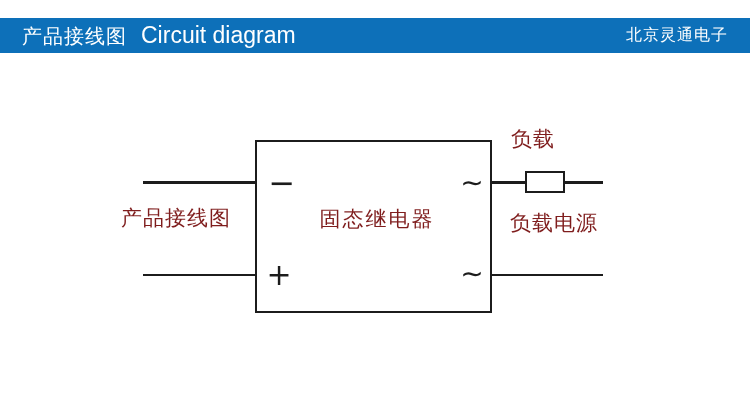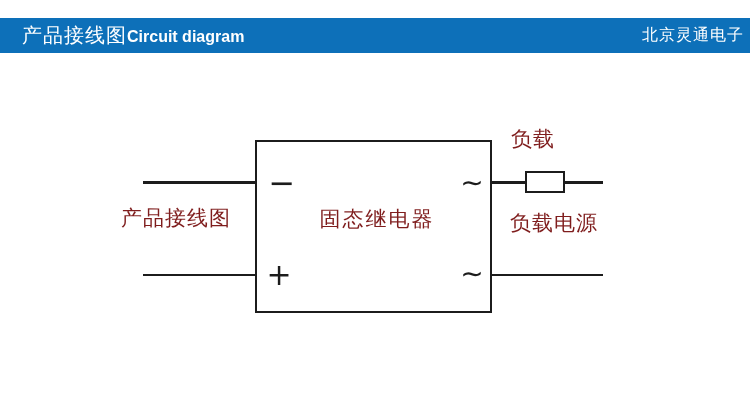--- a/index.html
+++ b/index.html
@@ -29,26 +29,27 @@
     align-items: baseline;
     padding-left: 22px;
   }
   .title-zh {
     font-size: 20px;
     font-weight: normal;
     letter-spacing: 1px;
     text-align: center;
   }
   .title-en {
-    font-size: 16px;
-    font-weight: bold;
+    font-size: 23px;
+    margin-left: 14px;
+    font-weight: normal;
   }
   .company {
     font-size: 16px;
-    padding-right: 6px;
+    padding-right: 22px;
     letter-spacing: 1px;
   }
 
   
   .wire {
     position: absolute;
     height: 2.5px;
     background: #1c1c1c;
   }
   .wire-left-top    { left: 143px; top: 181px; width: 112px; }

